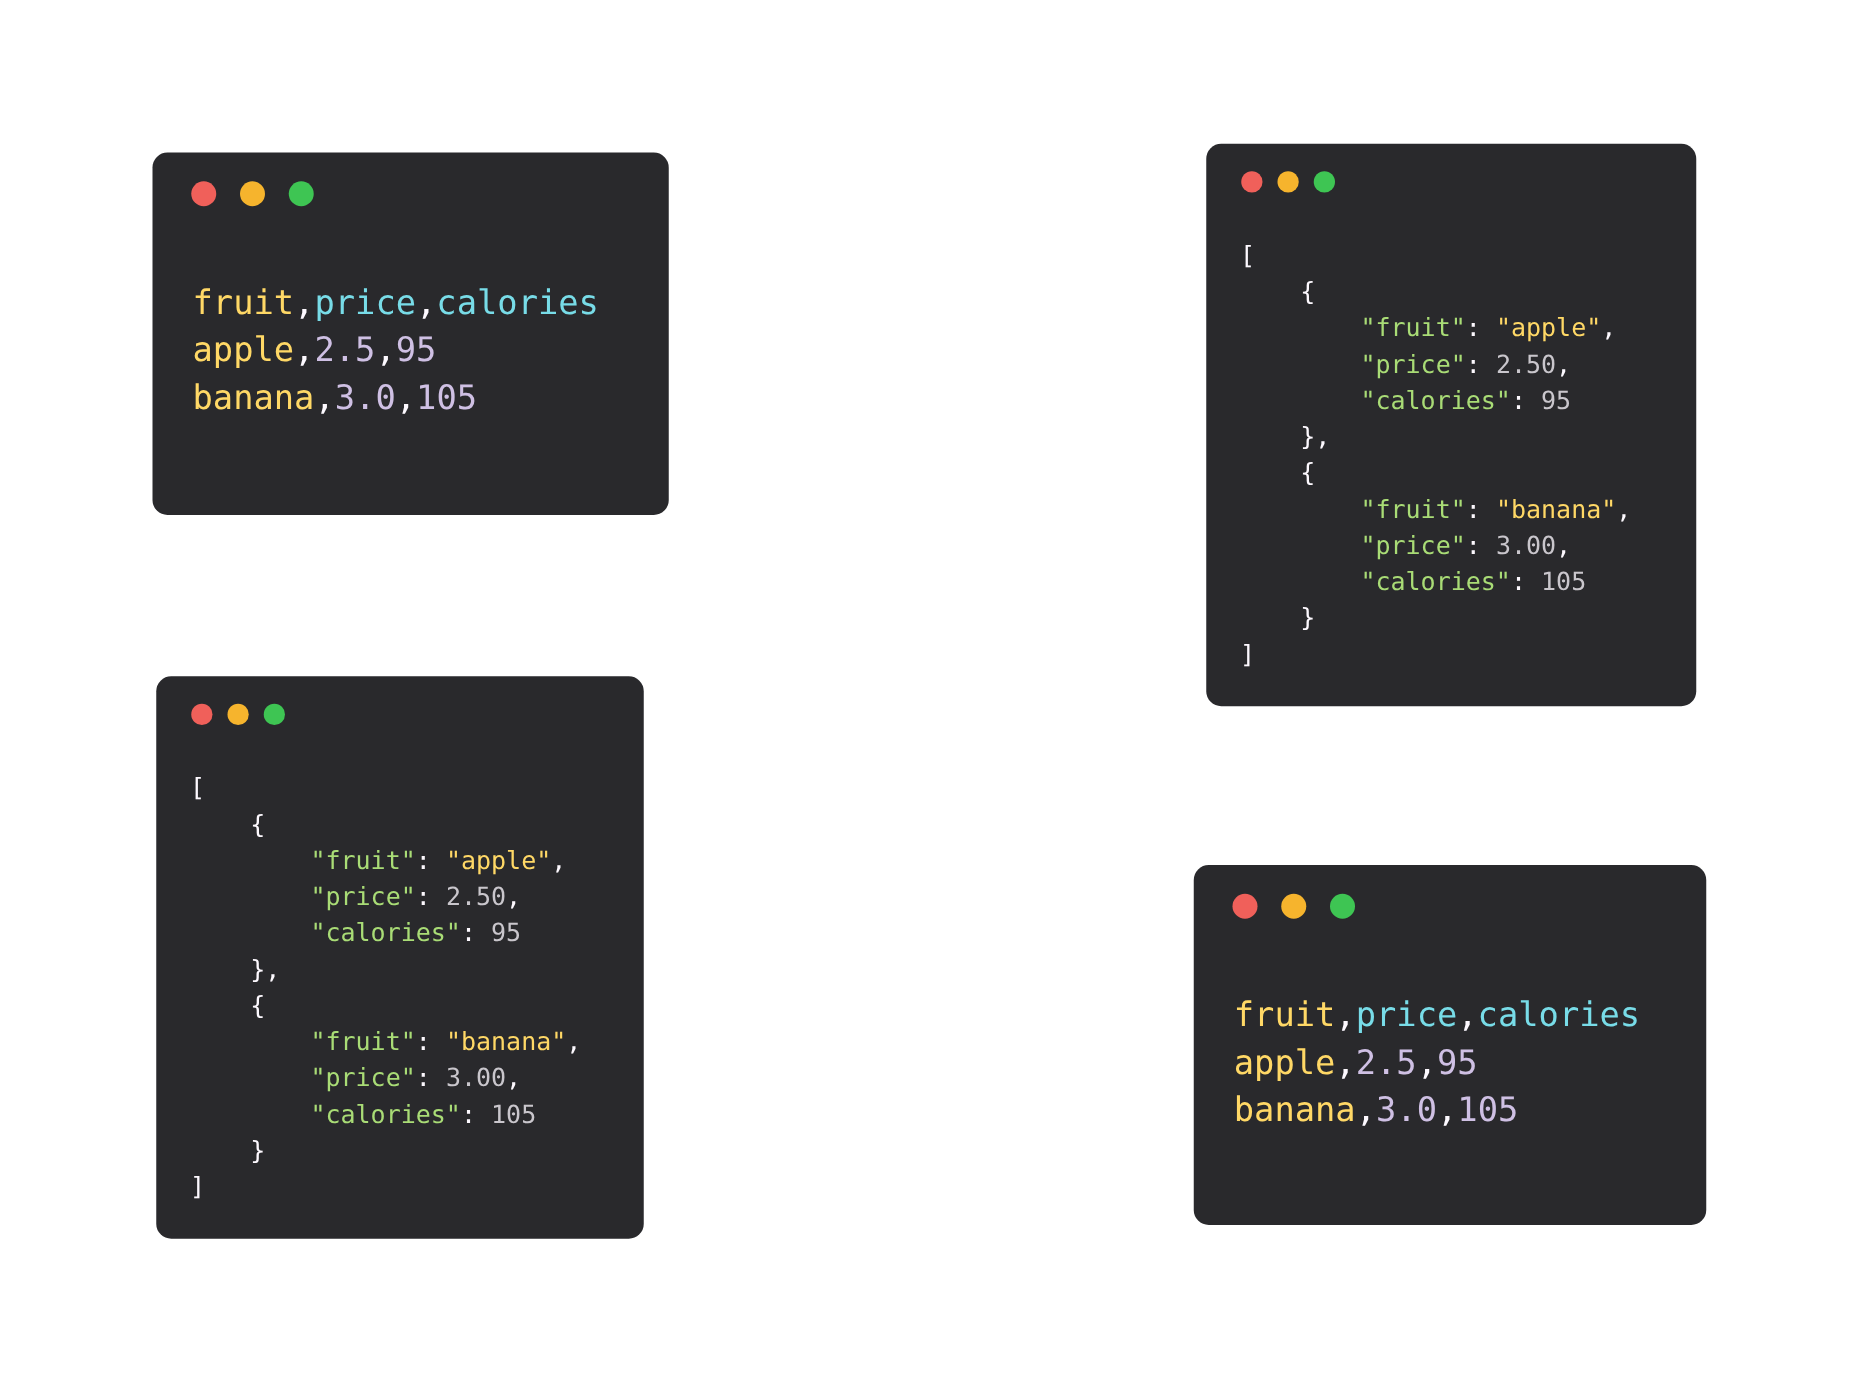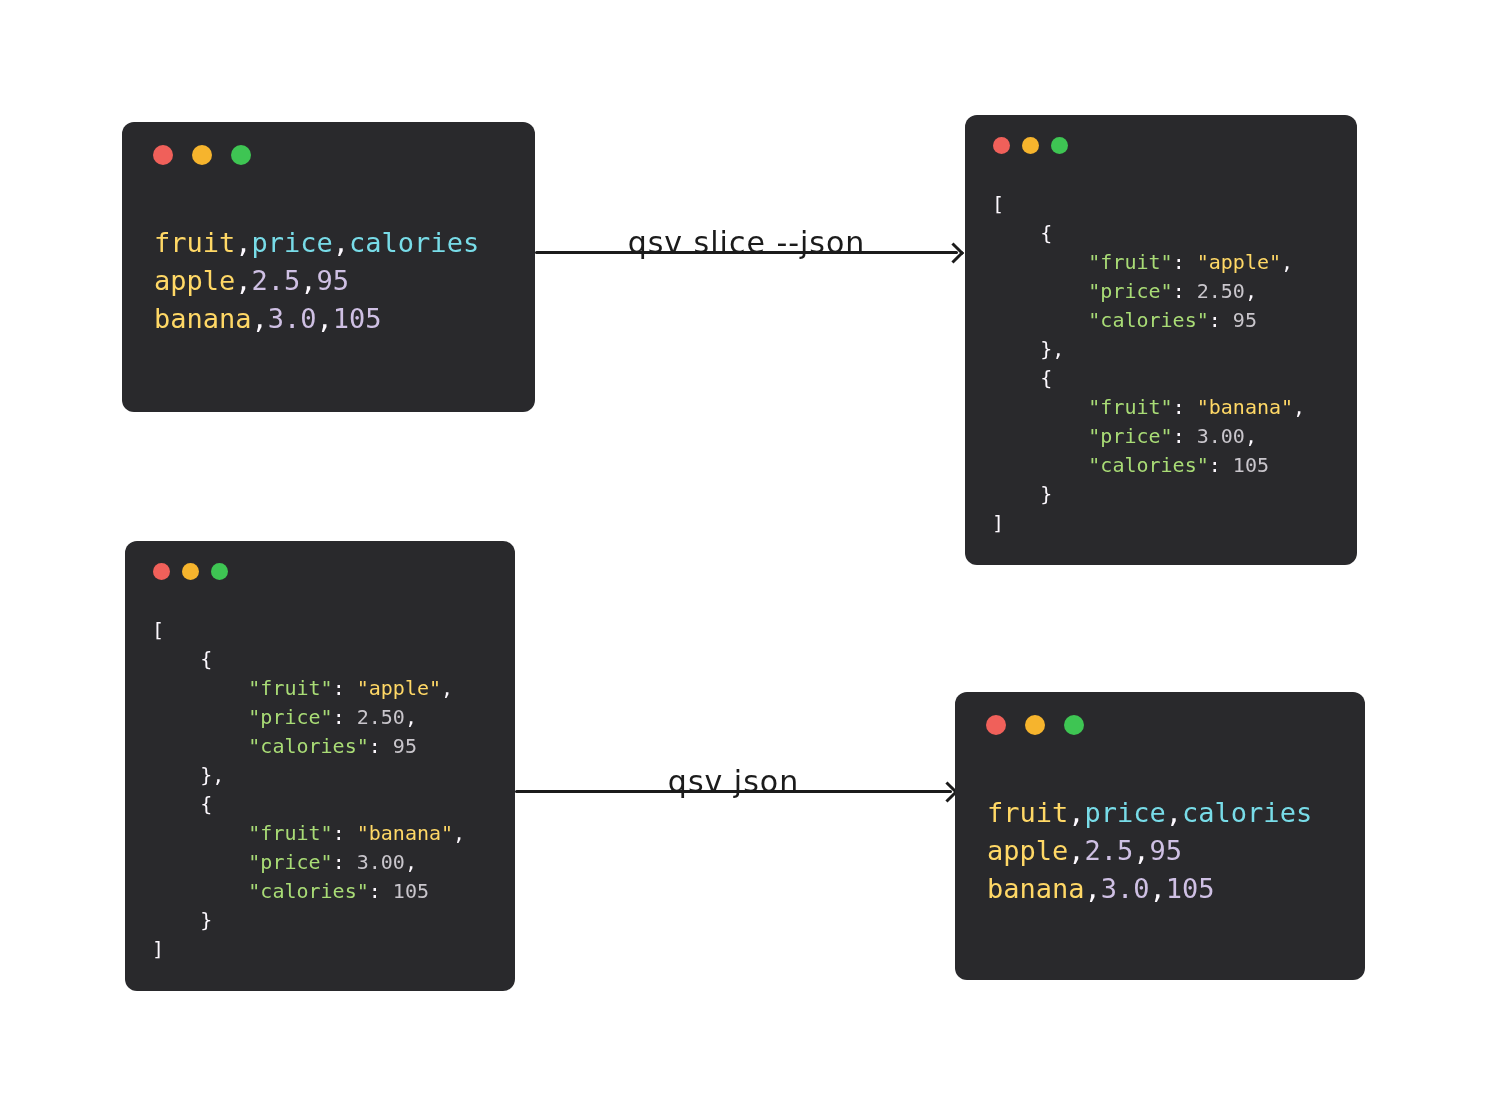--- a/index.html
+++ b/index.html
@@ -65,51 +65,39 @@
 
   <div class="window" style="left:122px; top:122px; width:413px; height:290px;">
     <div class="lights">
       <span class="light red"></span>
       <span class="light yellow"></span>
       <span class="light green"></span>
     </div>
     <div class="code code-csv"><div class="code-line"><span style="color: rgb(255, 216, 102);">fruit</span><span style="color: rgb(253, 249, 255);">,</span><span style="color: rgb(120, 220, 232);">price</span><span style="color: rgb(253, 249, 255);">,</span><span style="color: rgb(120, 220, 232);">calories</span></div><div class="code-line"><span style="color: rgb(255, 216, 102);">apple</span><span style="color: rgb(253, 249, 255);">,</span><span style="color: rgb(207, 192, 228);">2.5</span><span style="color: rgb(253, 249, 255);">,</span><span style="color: rgb(207, 192, 228);">95</span></div><div class="code-line"><span style="color: rgb(255, 216, 102);">banana</span><span style="color: rgb(253, 249, 255);">,</span><span style="color: rgb(207, 192, 228);">3.0</span><span style="color: rgb(253, 249, 255);">,</span><span style="color: rgb(207, 192, 228);">105</span></div></div>
   </div>
 
-  <div class="arrow" style="left:535px; top:226px; width:423px;">
-    <div class="arrow-label">qsv slice --json</div>
-    <div class="arrow-line">
-      <span class="arrow-head"></span>
-    </div>
-  </div>
 
   <div class="window" style="left:965px; top:115px; width:392px; height:450px;">
     <div class="lights small">
       <span class="light red"></span>
       <span class="light yellow"></span>
       <span class="light green"></span>
     </div>
     <div class="code code-json"><div class="code-line"><span style="color: rgb(253, 249, 255);">[</span></div><div class="code-line"><span style="color: rgb(253, 249, 255);">    {</span></div><div class="code-line"><span style="color: rgb(253, 249, 255);">        </span><span style="color: rgb(169, 220, 118);">"fruit"</span><span style="color: rgb(253, 249, 255);">: </span><span style="color: rgb(255, 216, 102);">"apple"</span><span style="color: rgb(253, 249, 255);">,</span></div><div class="code-line"><span style="color: rgb(253, 249, 255);">        </span><span style="color: rgb(169, 220, 118);">"price"</span><span style="color: rgb(253, 249, 255);">: </span><span style="color: rgb(201, 198, 204);">2.50</span><span style="color: rgb(253, 249, 255);">,</span></div><div class="code-line"><span style="color: rgb(253, 249, 255);">        </span><span style="color: rgb(169, 220, 118);">"calories"</span><span style="color: rgb(253, 249, 255);">: </span><span style="color: rgb(201, 198, 204);">95</span></div><div class="code-line"><span style="color: rgb(253, 249, 255);">    },</span></div><div class="code-line"><span style="color: rgb(253, 249, 255);">    {</span></div><div class="code-line"><span style="color: rgb(253, 249, 255);">        </span><span style="color: rgb(169, 220, 118);">"fruit"</span><span style="color: rgb(253, 249, 255);">: </span><span style="color: rgb(255, 216, 102);">"banana"</span><span style="color: rgb(253, 249, 255);">,</span></div><div class="code-line"><span style="color: rgb(253, 249, 255);">        </span><span style="color: rgb(169, 220, 118);">"price"</span><span style="color: rgb(253, 249, 255);">: </span><span style="color: rgb(201, 198, 204);">3.00</span><span style="color: rgb(253, 249, 255);">,</span></div><div class="code-line"><span style="color: rgb(253, 249, 255);">        </span><span style="color: rgb(169, 220, 118);">"calories"</span><span style="color: rgb(253, 249, 255);">: </span><span style="color: rgb(201, 198, 204);">105</span></div><div class="code-line"><span style="color: rgb(253, 249, 255);">    }</span></div><div class="code-line"><span style="color: rgb(253, 249, 255);">]</span></div></div>
   </div>
 
   <div class="window" style="left:125px; top:541px; width:390px; height:450px;">
     <div class="lights small">
       <span class="light red"></span>
       <span class="light yellow"></span>
       <span class="light green"></span>
     </div>
     <div class="code code-json"><div class="code-line"><span style="color: rgb(253, 249, 255);">[</span></div><div class="code-line"><span style="color: rgb(253, 249, 255);">    {</span></div><div class="code-line"><span style="color: rgb(253, 249, 255);">        </span><span style="color: rgb(169, 220, 118);">"fruit"</span><span style="color: rgb(253, 249, 255);">: </span><span style="color: rgb(255, 216, 102);">"apple"</span><span style="color: rgb(253, 249, 255);">,</span></div><div class="code-line"><span style="color: rgb(253, 249, 255);">        </span><span style="color: rgb(169, 220, 118);">"price"</span><span style="color: rgb(253, 249, 255);">: </span><span style="color: rgb(201, 198, 204);">2.50</span><span style="color: rgb(253, 249, 255);">,</span></div><div class="code-line"><span style="color: rgb(253, 249, 255);">        </span><span style="color: rgb(169, 220, 118);">"calories"</span><span style="color: rgb(253, 249, 255);">: </span><span style="color: rgb(201, 198, 204);">95</span></div><div class="code-line"><span style="color: rgb(253, 249, 255);">    },</span></div><div class="code-line"><span style="color: rgb(253, 249, 255);">    {</span></div><div class="code-line"><span style="color: rgb(253, 249, 255);">        </span><span style="color: rgb(169, 220, 118);">"fruit"</span><span style="color: rgb(253, 249, 255);">: </span><span style="color: rgb(255, 216, 102);">"banana"</span><span style="color: rgb(253, 249, 255);">,</span></div><div class="code-line"><span style="color: rgb(253, 249, 255);">        </span><span style="color: rgb(169, 220, 118);">"price"</span><span style="color: rgb(253, 249, 255);">: </span><span style="color: rgb(201, 198, 204);">3.00</span><span style="color: rgb(253, 249, 255);">,</span></div><div class="code-line"><span style="color: rgb(253, 249, 255);">        </span><span style="color: rgb(169, 220, 118);">"calories"</span><span style="color: rgb(253, 249, 255);">: </span><span style="color: rgb(201, 198, 204);">105</span></div><div class="code-line"><span style="color: rgb(253, 249, 255);">    }</span></div><div class="code-line"><span style="color: rgb(253, 249, 255);">]</span></div></div>
   </div>
 
-  <div class="arrow" style="left:515px; top:765px; width:437px;">
-    <div class="arrow-label">qsv json</div>
-    <div class="arrow-line">
-      <span class="arrow-head"></span>
-    </div>
-  </div>
 
   <div class="window" style="left:955px; top:692px; width:410px; height:288px;">
     <div class="lights">
       <span class="light red"></span>
       <span class="light yellow"></span>
       <span class="light green"></span>
     </div>
     <div class="code code-csv"><div class="code-line"><span style="color: rgb(255, 216, 102);">fruit</span><span style="color: rgb(253, 249, 255);">,</span><span style="color: rgb(120, 220, 232);">price</span><span style="color: rgb(253, 249, 255);">,</span><span style="color: rgb(120, 220, 232);">calories</span></div><div class="code-line"><span style="color: rgb(255, 216, 102);">apple</span><span style="color: rgb(253, 249, 255);">,</span><span style="color: rgb(207, 192, 228);">2.5</span><span style="color: rgb(253, 249, 255);">,</span><span style="color: rgb(207, 192, 228);">95</span></div><div class="code-line"><span style="color: rgb(255, 216, 102);">banana</span><span style="color: rgb(253, 249, 255);">,</span><span style="color: rgb(207, 192, 228);">3.0</span><span style="color: rgb(253, 249, 255);">,</span><span style="color: rgb(207, 192, 228);">105</span></div></div>
   </div>
 

